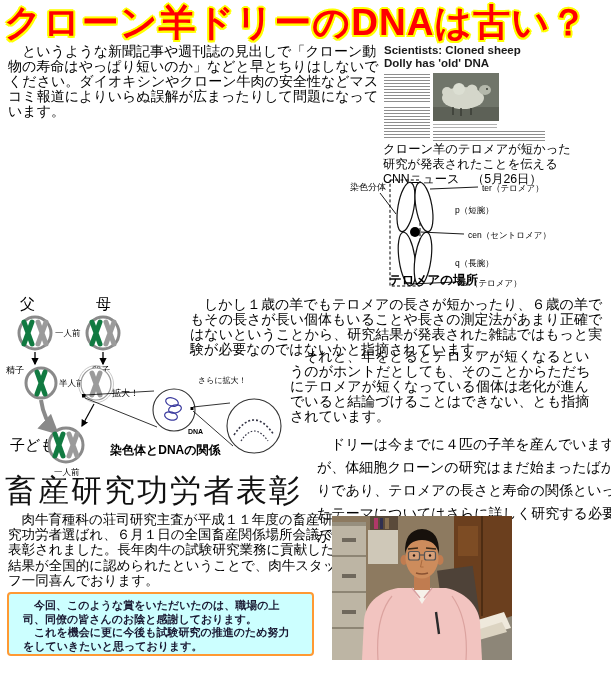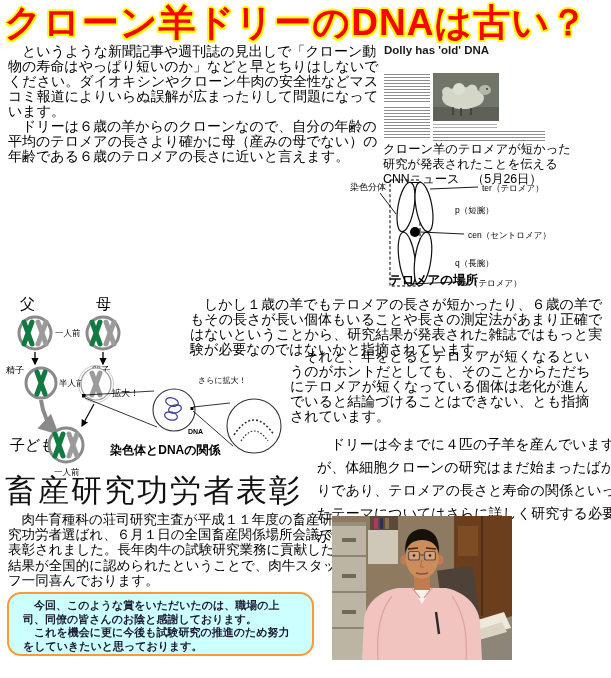--- a/index.html
+++ b/index.html
@@ -37,38 +37,38 @@
   .cnn-quote   { left:433px; top:131px; width:112px; height:11px; }
   .cnn-caption { left:383px; top:142px; width:235px; font-size:12.3px; line-height:14.8px; color:#000; }
 
   .telomere-caption { left:389px; top:272px; font-size:12.5px; font-weight:700; }
 
   .award-heading { left:5px; top:470px; font-size:31px; font-weight:500; letter-spacing:2px; color:#111; white-space:nowrap; }
   .award-body    { left:8px; top:512px; width:336px; font-size:13.5px; line-height:15.2px; }
 
   .quote-box {
     left:7px; top:592px; width:307px; height:64px;
-    background:#ccffff; border:2px solid #ff9933; border-radius:14px;
+    background:#ccffff; border:2px solid #ff9933; border-radius:4px;
     padding:5px 14px 0 14px;
   }
   .quote-box p { font-size:11px; line-height:13.5px; color:#1a1a33; font-weight:600; }
 
   svg text { font-family:"Liberation Sans","DejaVu Sans",sans-serif; }
 </style>
 </head>
 <body>
 
 <h1 class="abs page-title">クローン羊ドリーのDNAは古い？</h1>
 
 <div class="abs col-left">
   <p class="body-text">　というような新聞記事や週刊誌の見出しで「クローン動物の寿命はやっぱり短いのか」などと早とちりはしないでください。ダイオキシンやクローン牛肉の安全性などマスコミ報道によりいらぬ誤解が広まったりして問題になっています。</p>
-  <p class="body-text">　ドリーは６歳の羊からのクローンなので、自分の年齢の平均のテロメアの長さより確かに母（産みの母でない）の年齢である６歳のテロメアの長さに近いと言えます。</p>
 </div>
 
 <div class="abs cnn-headline">
+  <div>Scientists: Cloned sheep</div>
   <div>Dolly has 'old' DNA</div>
 </div>
 <div class="abs fake-lines cnn-text1"></div>
 <div class="abs fake-lines cnn-text2"></div>
 <svg class="abs dolly-img" width="66" height="48" viewBox="0 0 66 48">
   <rect x="0" y="0" width="66" height="48" fill="#70756a"></rect>
   <rect x="0" y="34" width="66" height="14" fill="#5d6157"></rect>
   <ellipse cx="30" cy="25" rx="21" ry="11" fill="#d4d6ca"></ellipse>
   <circle cx="14" cy="19" r="5" fill="#d4d6ca"></circle>
   <circle cx="26" cy="16" r="6" fill="#dcdfd3"></circle>

